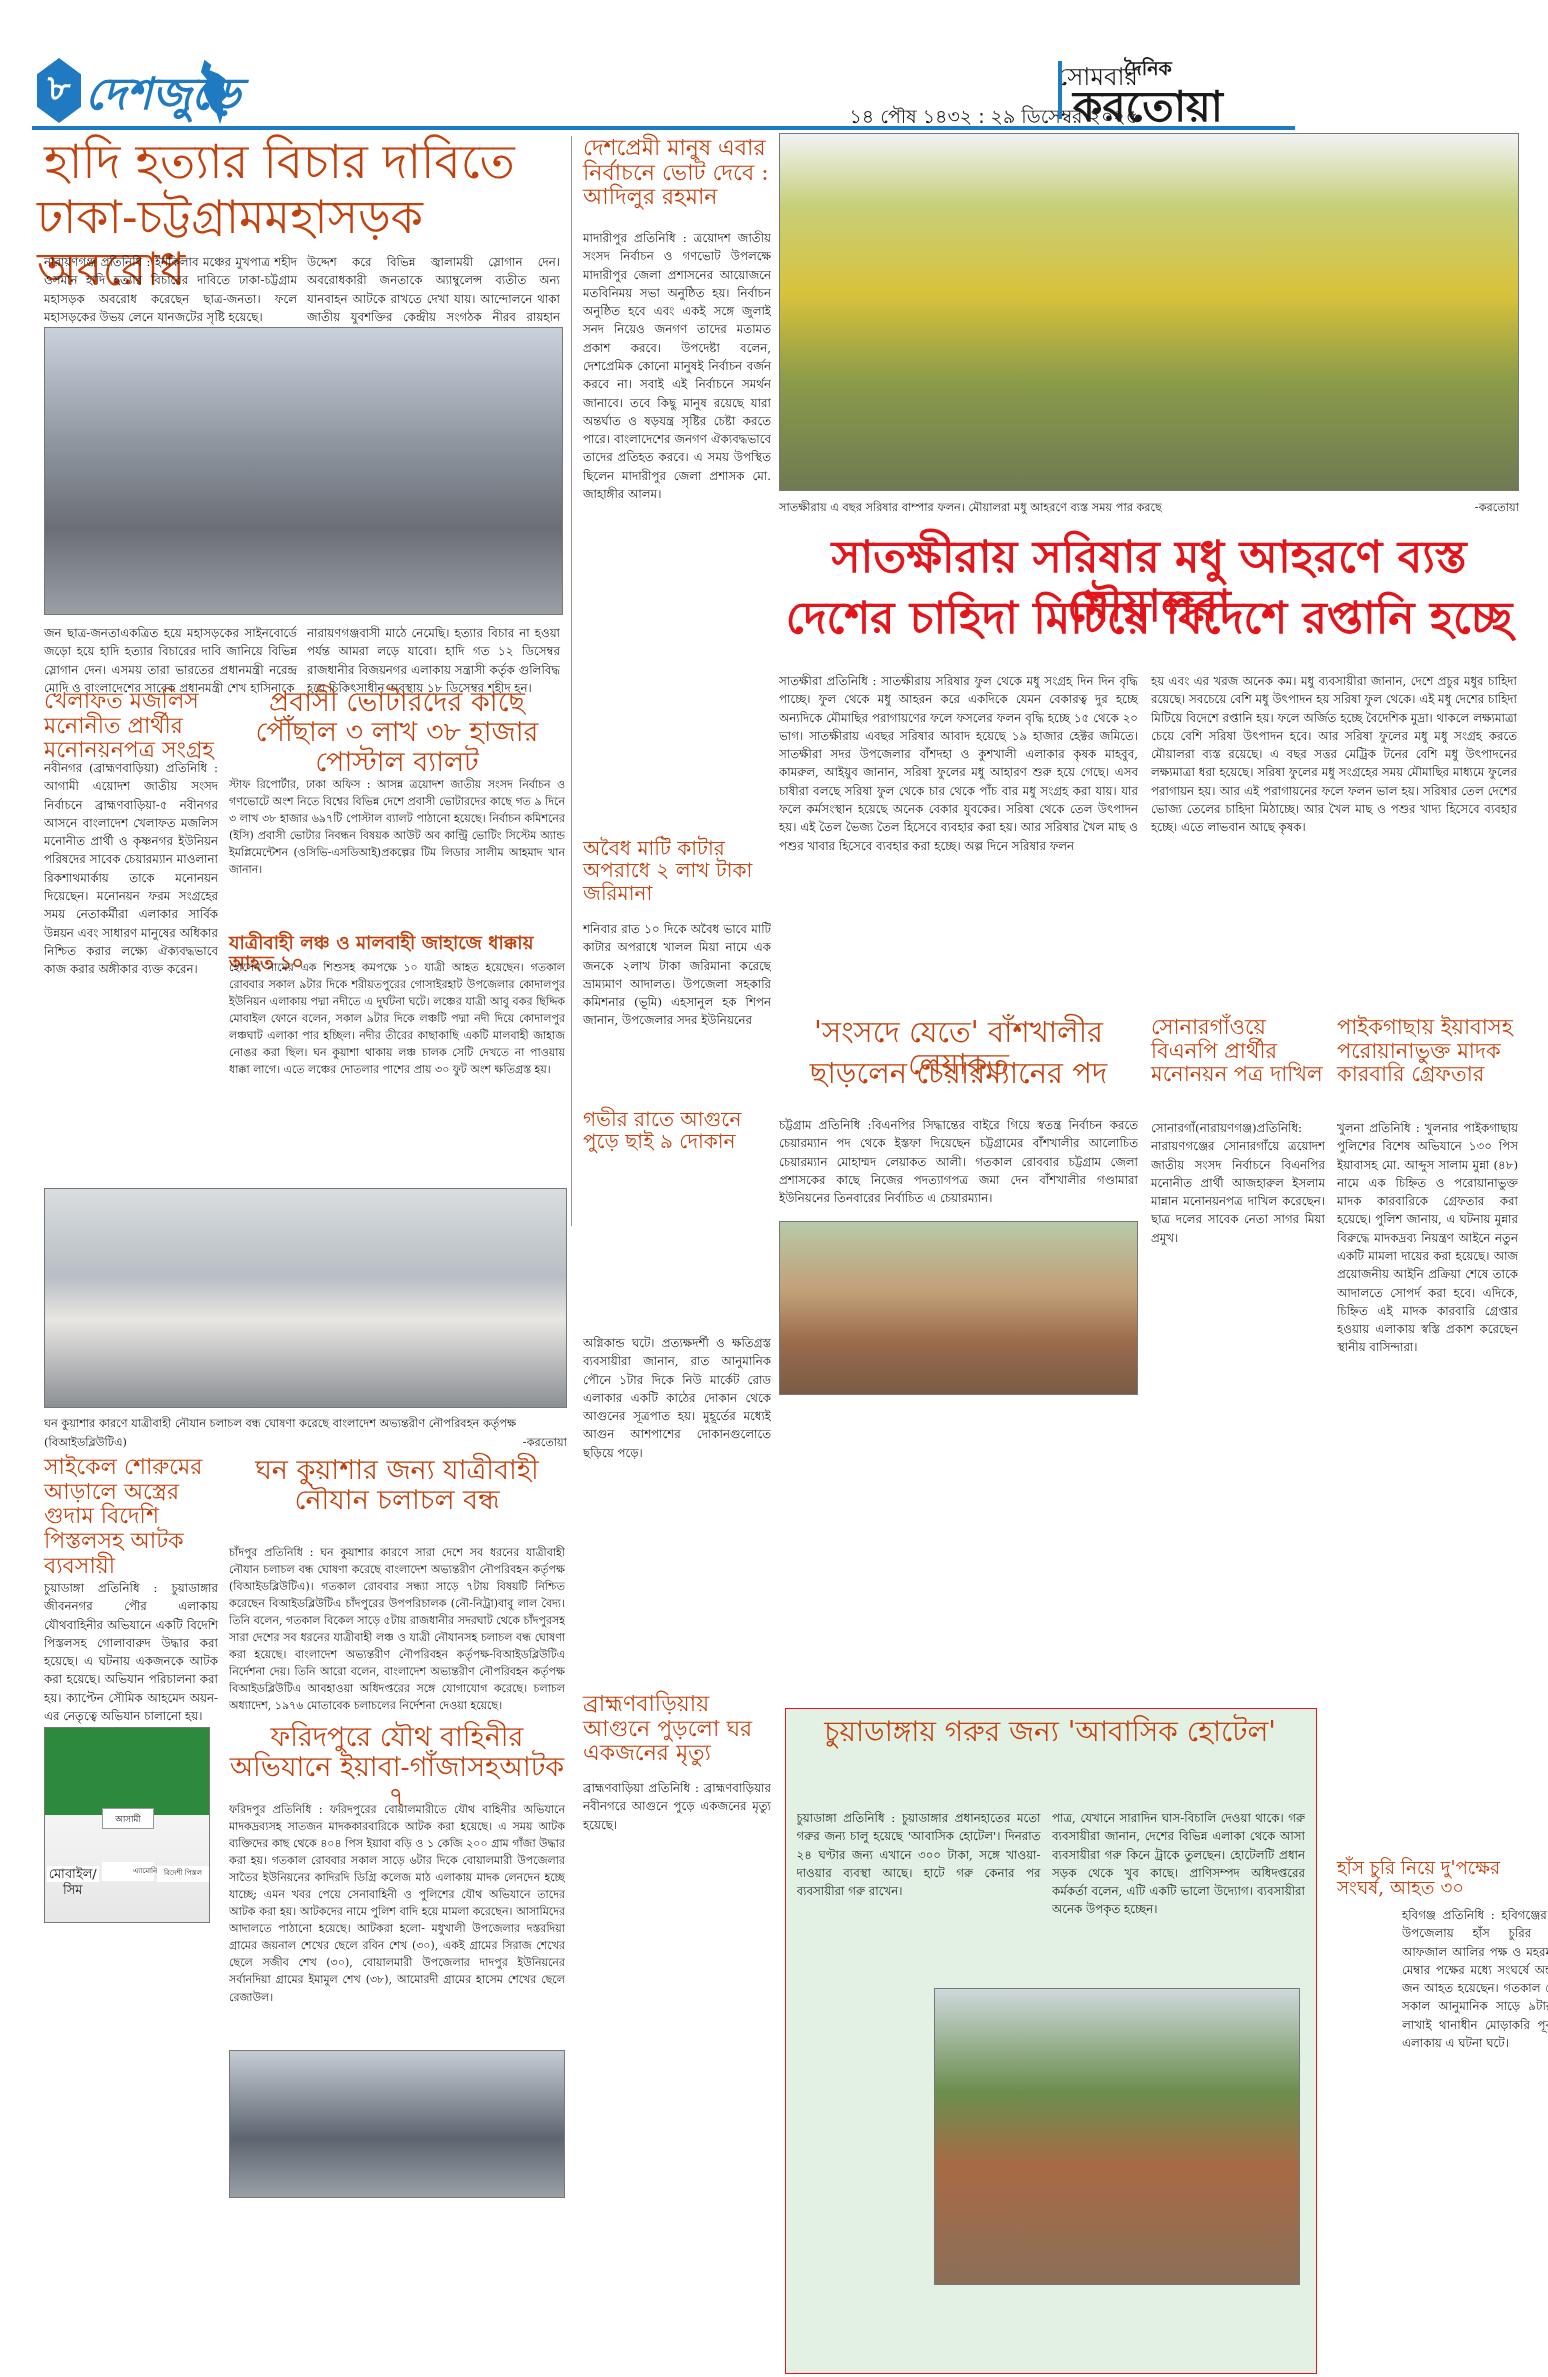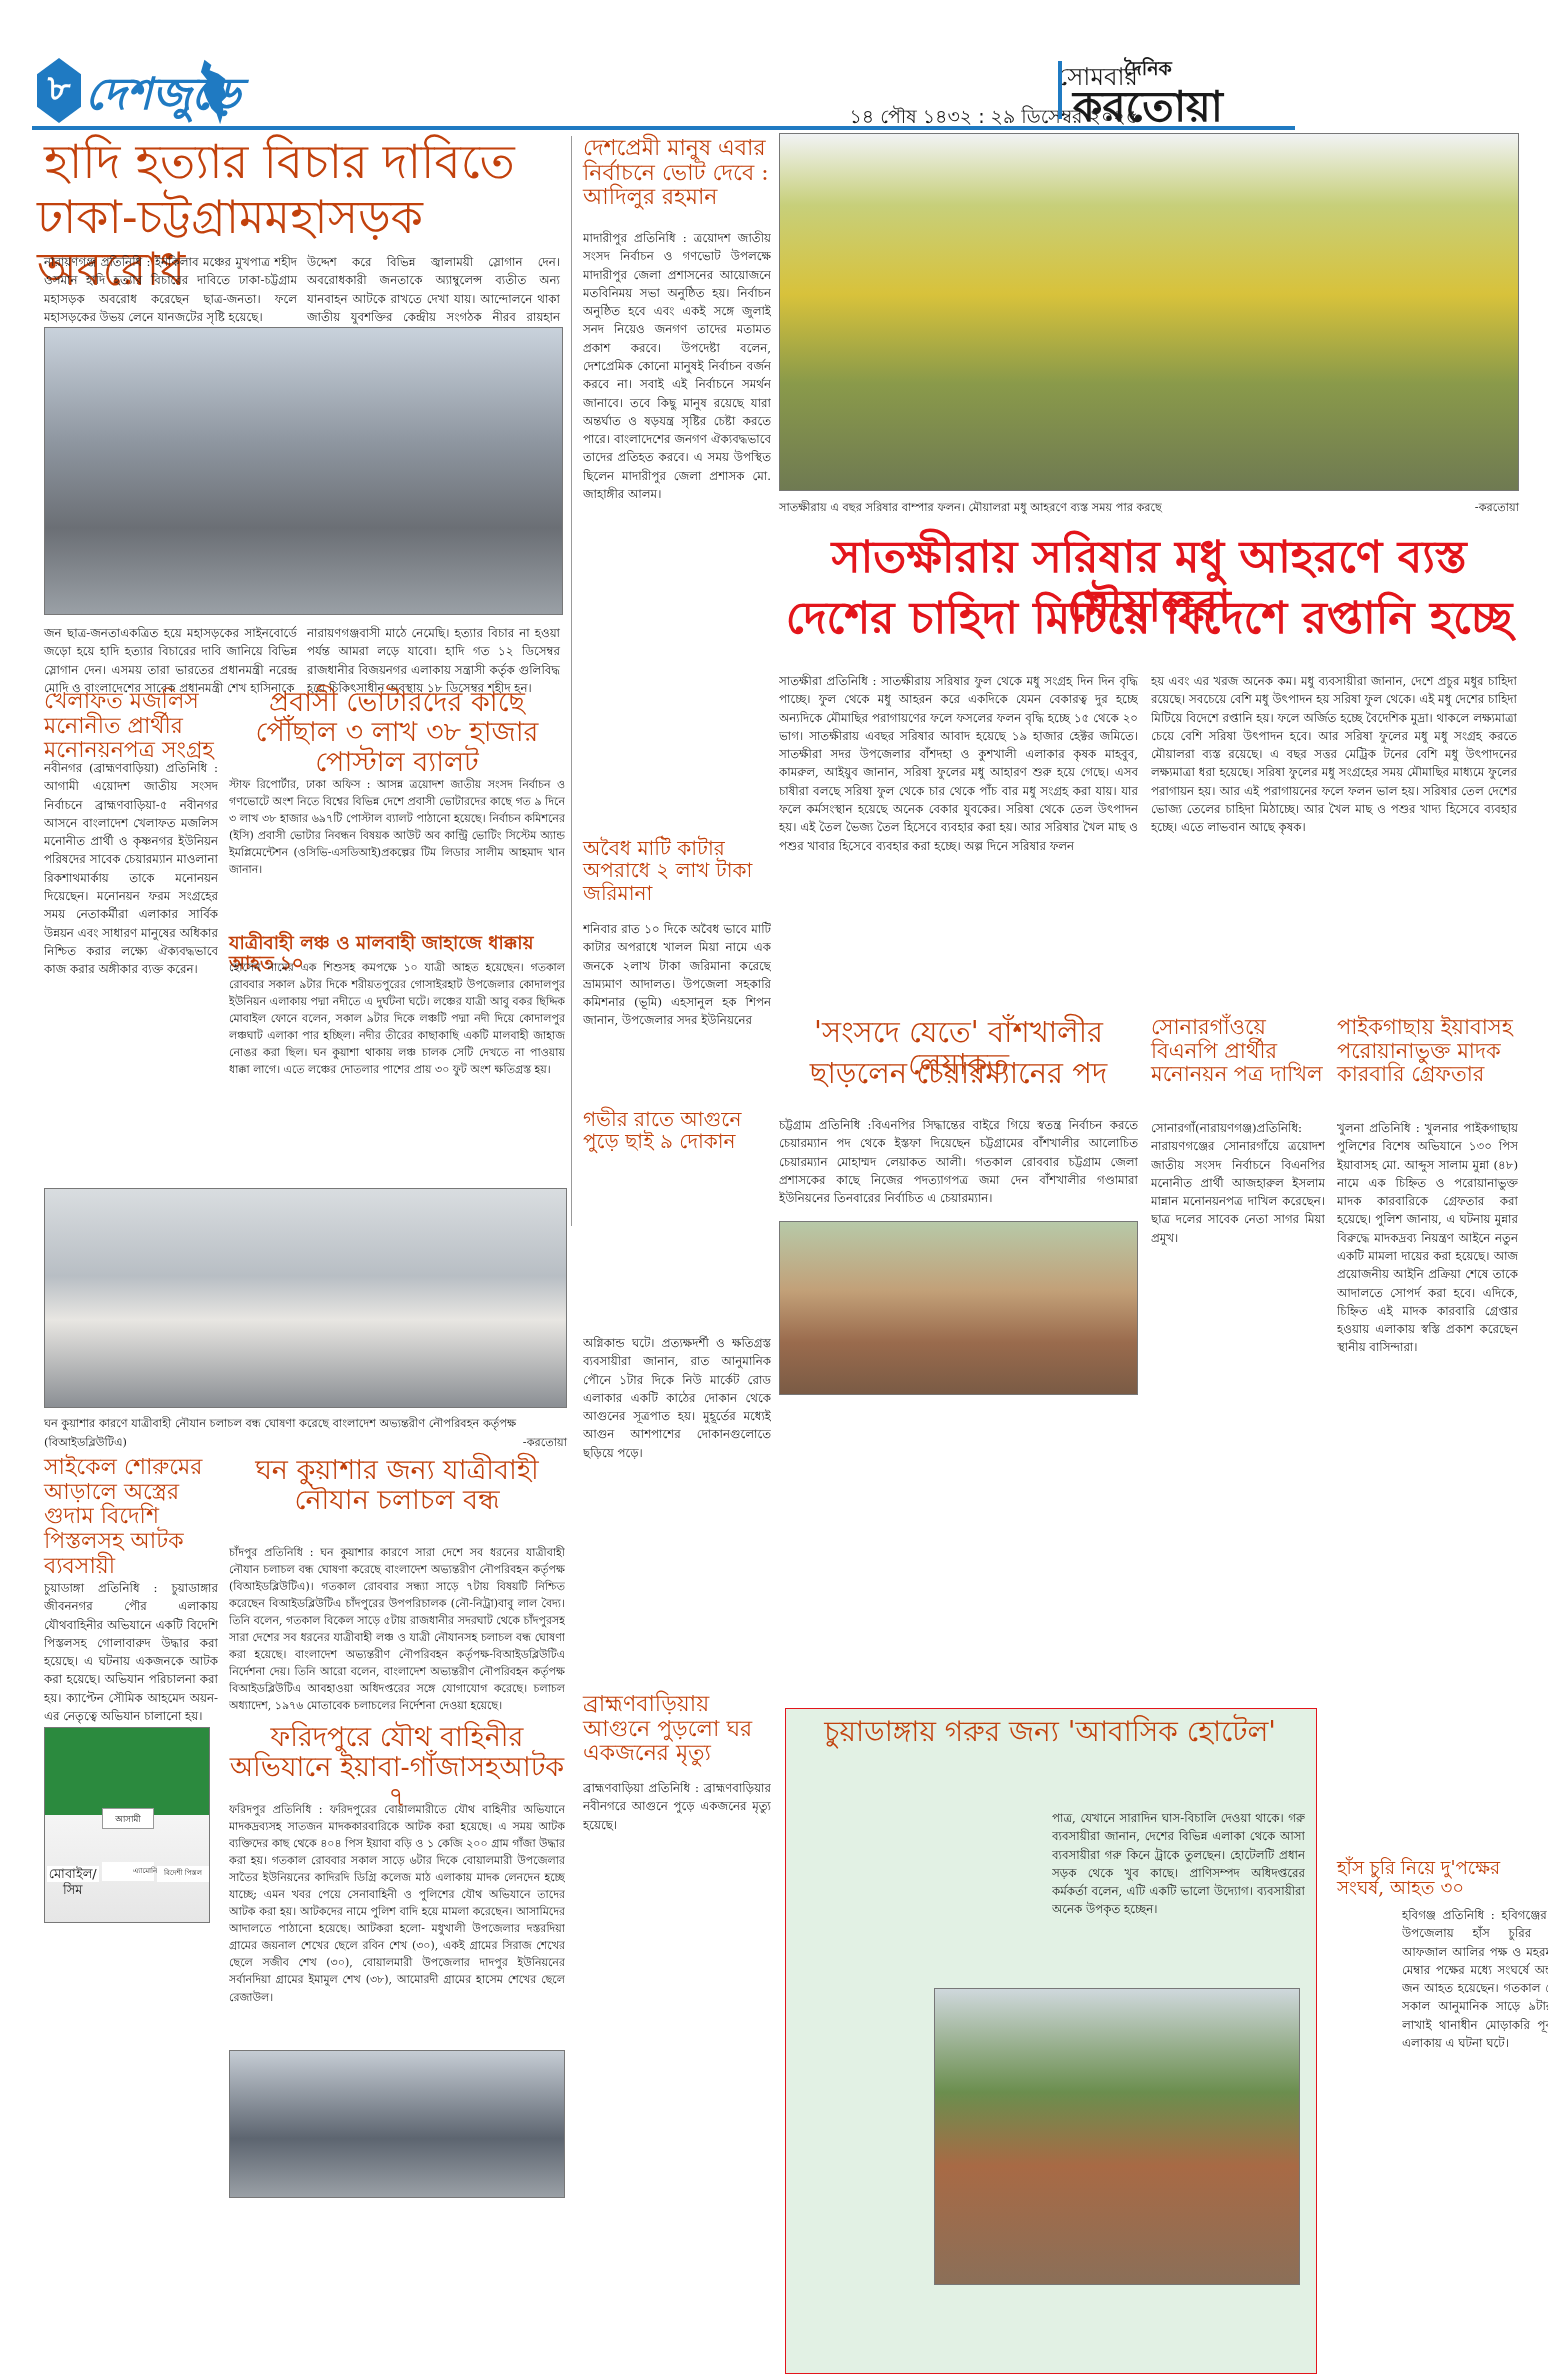--- a/index.html
+++ b/index.html
@@ -114,19 +114,20 @@
 <div class="photo" style="left:779px;top:1221px;width:359px;height:174px;background:linear-gradient(180deg,#b7c9a8 0%,#c2a078 40%,#9a6b4d 70%,#7a5b45 100%);"></div>
 
 <div class="abs headline" style="left:1151px;top:1016px;width:174px;font-size:21px;">সোনারগাঁওয়ে বিএনপি প্রার্থীর মনোনয়ন পত্র দাখিল</div>
 <div class="abs body-text" style="left:1151px;top:1119px;width:174px;height:558px;overflow:hidden;">সোনারগাঁ(নারায়ণগঞ্জ)প্রতিনিধি: নারায়ণগঞ্জের সোনারগাঁয়ে ত্রয়োদশ জাতীয় সংসদ নির্বাচনে বিএনপির মনোনীত প্রার্থী আজহারুল ইসলাম মান্নান মনোনয়নপত্র দাখিল করেছেন। ছাত্র দলের সাবেক নেতা সাগর মিয়া প্রমুখ।</div>
 
 <div class="abs headline" style="left:1337px;top:1016px;width:181px;font-size:21px;">পাইকগাছায় ইয়াবাসহ পরোয়ানাভুক্ত মাদক কারবারি গ্রেফতার</div>
 <div class="abs body-text" style="left:1337px;top:1119px;width:181px;height:733px;overflow:hidden;">খুলনা প্রতিনিধি : খুলনার পাইকগাছায় পুলিশের বিশেষ অভিযানে ১৩০ পিস ইয়াবাসহ মো. আব্দুস সালাম মুন্না (৪৮) নামে এক চিহ্নিত ও পরোয়ানাভুক্ত মাদক কারবারিকে গ্রেফতার করা হয়েছে। পুলিশ জানায়, এ ঘটনায় মুন্নার বিরুদ্ধে মাদকদ্রব্য নিয়ন্ত্রণ আইনে নতুন একটি মামলা দায়ের করা হয়েছে। আজ প্রয়োজনীয় আইনি প্রক্রিয়া শেষে তাকে আদালতে সোপর্দ করা হবে। এদিকে, চিহ্নিত এই মাদক কারবারি গ্রেপ্তার হওয়ায় এলাকায় স্বস্তি প্রকাশ করেছেন স্থানীয় বাসিন্দারা।</div>
 
 <div class="green-box">
   <div class="headline" style="position:absolute;left:8.7px;top:7px;width:511px;font-size:28px;text-align:center;">চুয়াডাঙ্গায় গরুর জন্য 'আবাসিক হোটেল'</div>
+  <div class="body-text" style="position:absolute;left:10.5px;top:100px;width:244px;height:174px;overflow:hidden;">চুয়াডাঙ্গা প্রতিনিধি : চুয়াডাঙ্গার প্রধানহাতের মতো গরুর জন্য চালু হয়েছে 'আবাসিক হোটেল'। দিনরাত ২৪ ঘণ্টার জন্য এখানে ৩০০ টাকা, সঙ্গে খাওয়া-দাওয়ার ব্যবস্থা আছে। হাটে গরু কেনার পর ব্যবসায়ীরা গরু রাখেন।</div>
   <div class="body-text" style="position:absolute;left:266px;top:100px;width:253px;height:174px;overflow:hidden;">পাত্র, যেখানে সারাদিন ঘাস-বিচালি দেওয়া থাকে। গরু ব্যবসায়ীরা জানান, দেশের বিভিন্ন এলাকা থেকে আসা ব্যবসায়ীরা গরু কিনে ট্রাকে তুলছেন। হোটেলটি প্রধান সড়ক থেকে খুব কাছে। প্রাণিসম্পদ অধিদপ্তরের কর্মকর্তা বলেন, এটি একটি ভালো উদ্যোগ। ব্যবসায়ীরা অনেক উপকৃত হচ্ছেন।</div>
   <div class="photo" style="left:148px;top:279px;width:366px;height:297px;background:linear-gradient(180deg,#cfd8dc 0%,#6b8e4e 35%,#a86a45 60%,#8b6f58 100%);"></div>
 </div>
 
 <div class="abs headline" style="left:1337px;top:1858px;width:181px;font-size:18.3px;">হাঁস চুরি নিয়ে দু'পক্ষের সংঘর্ষ, আহত ৩০</div>
 <div class="abs body-text" style="left:1402px;top:1906px;width:181px;height:462px;overflow:hidden;">হবিগঞ্জ প্রতিনিধি : হবিগঞ্জের লাখাই উপজেলায় হাঁস চুরির সন্দেহে আফজাল আলির পক্ষ ও মহরম আলি মেম্বার পক্ষের মধ্যে সংঘর্ষে অন্তত ৩০ জন আহত হয়েছেন। গতকাল রোববার সকাল আনুমানিক সাড়ে ৯টার দিকে লাখাই থানাধীন মোড়াকরি পূর্ব পাড়া এলাকায় এ ঘটনা ঘটে।</div>
 
 
 </body></html>

